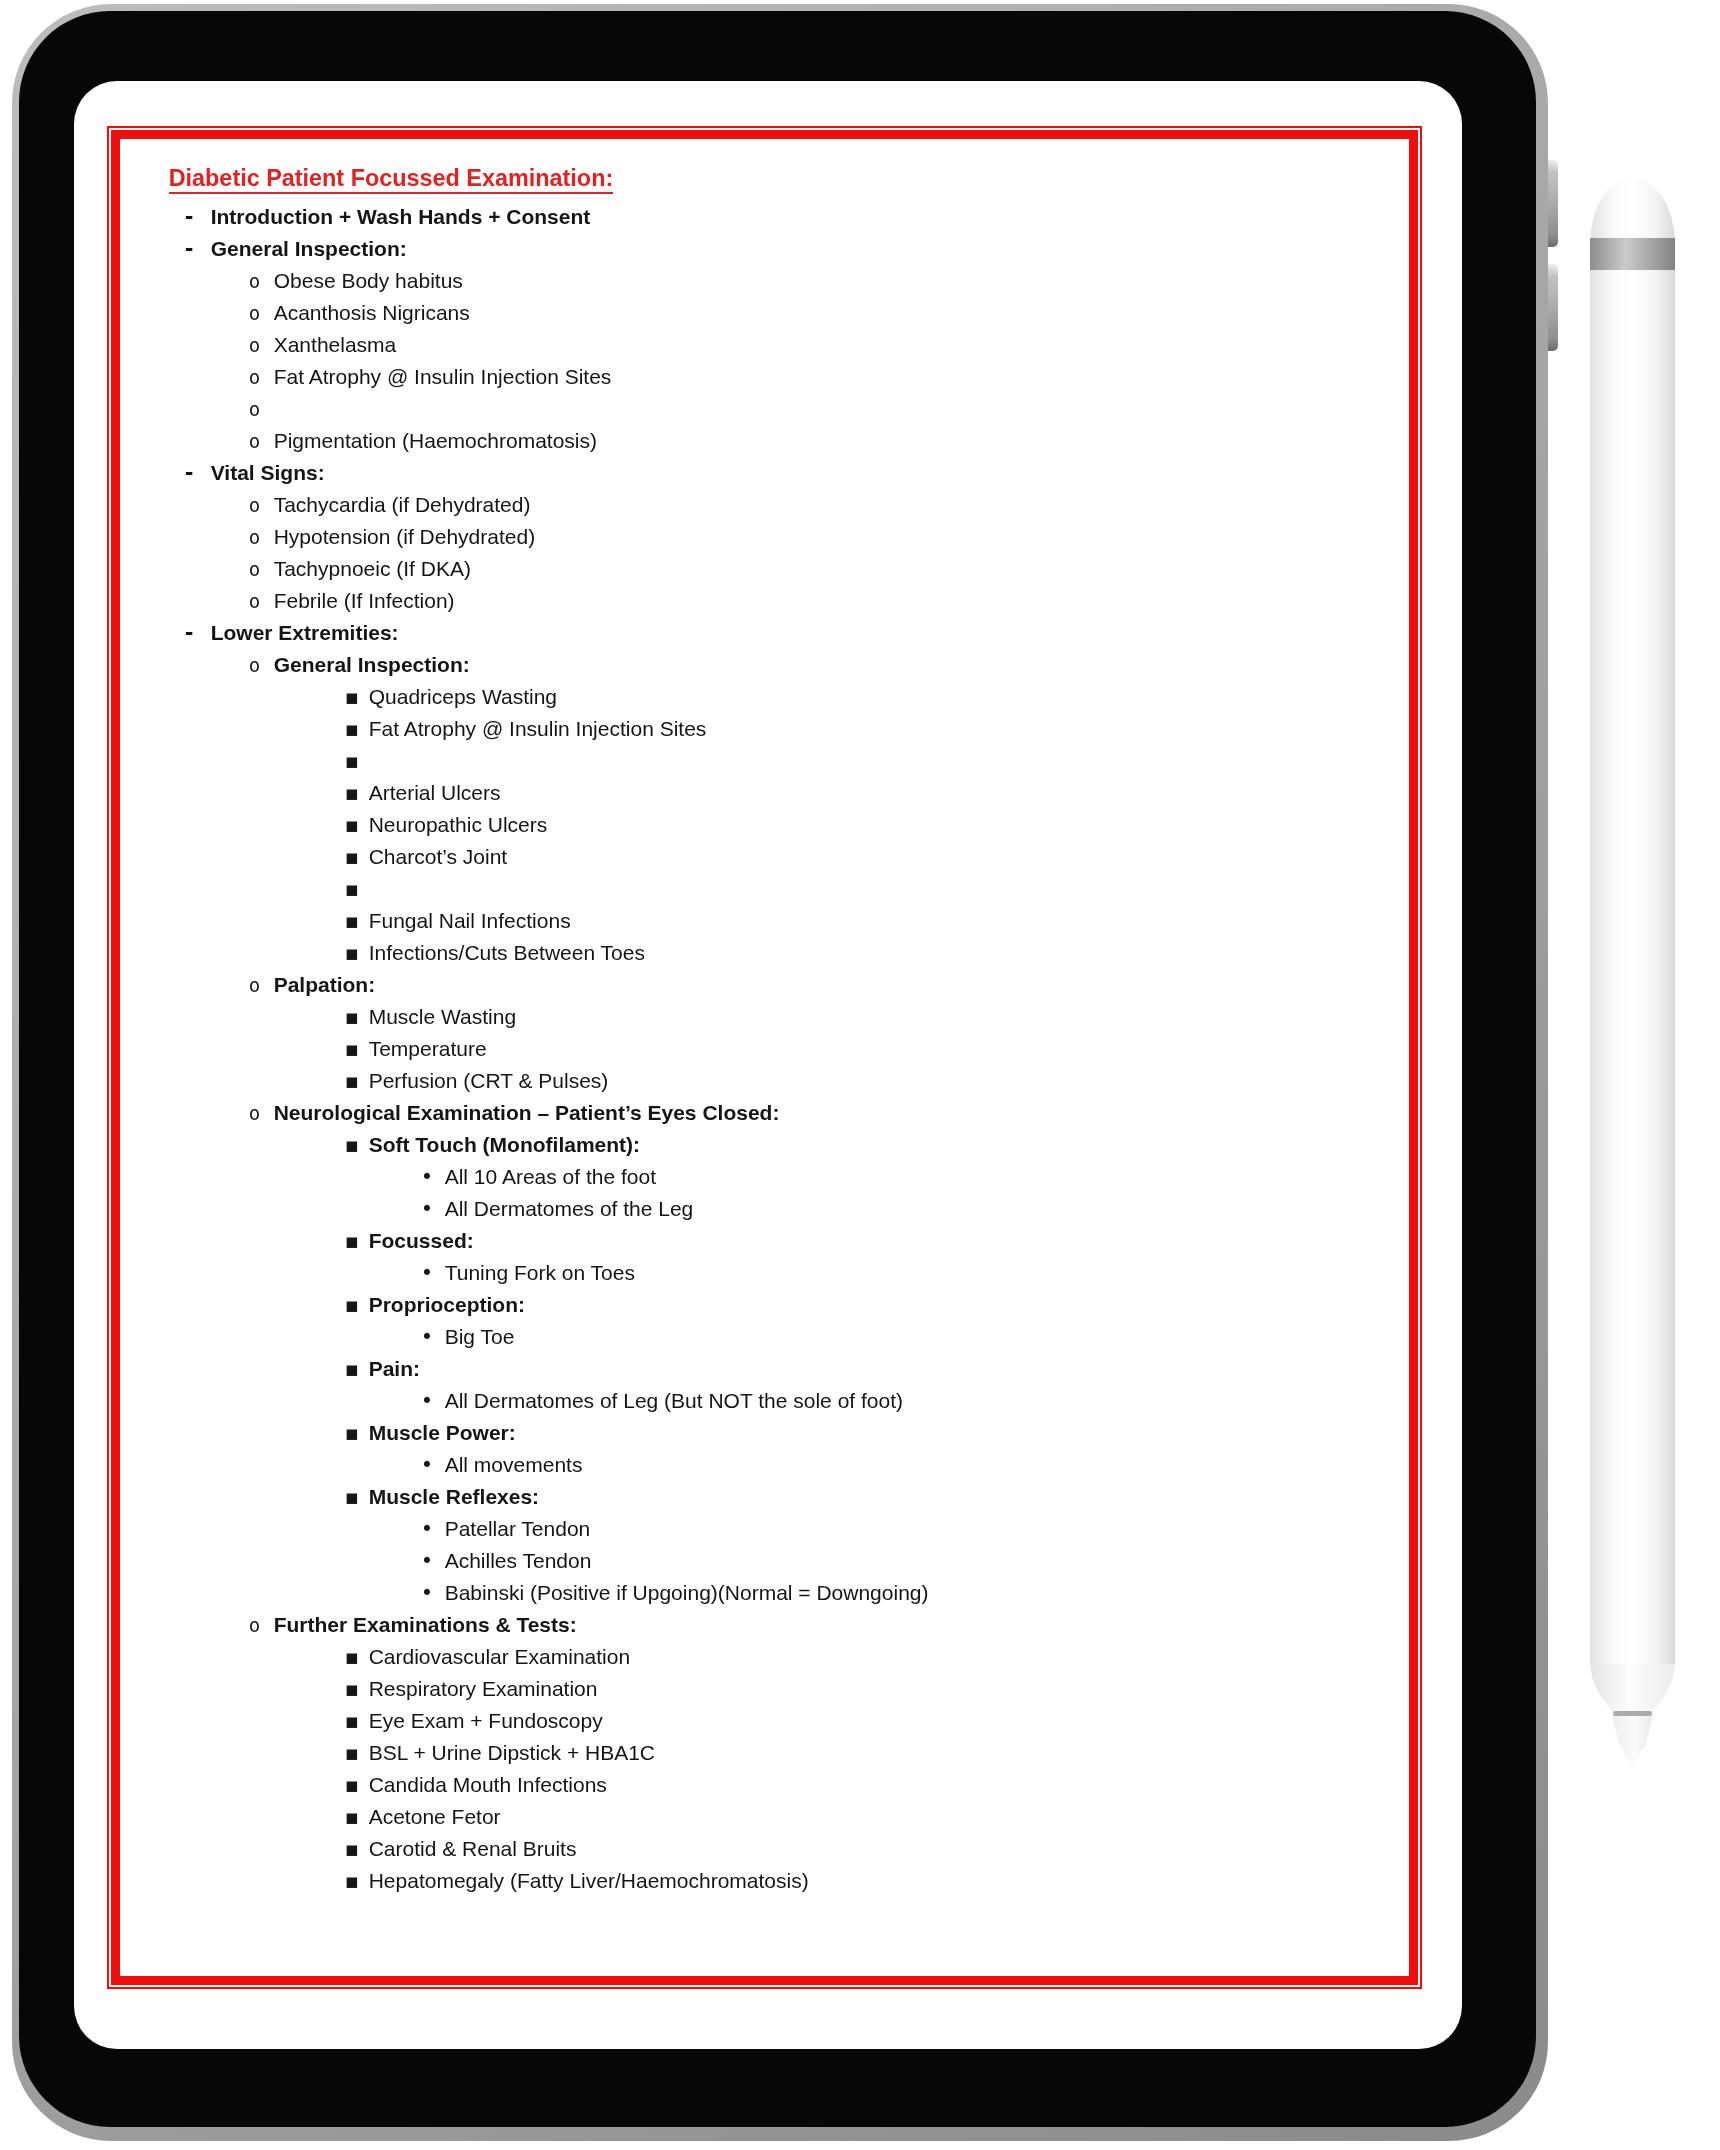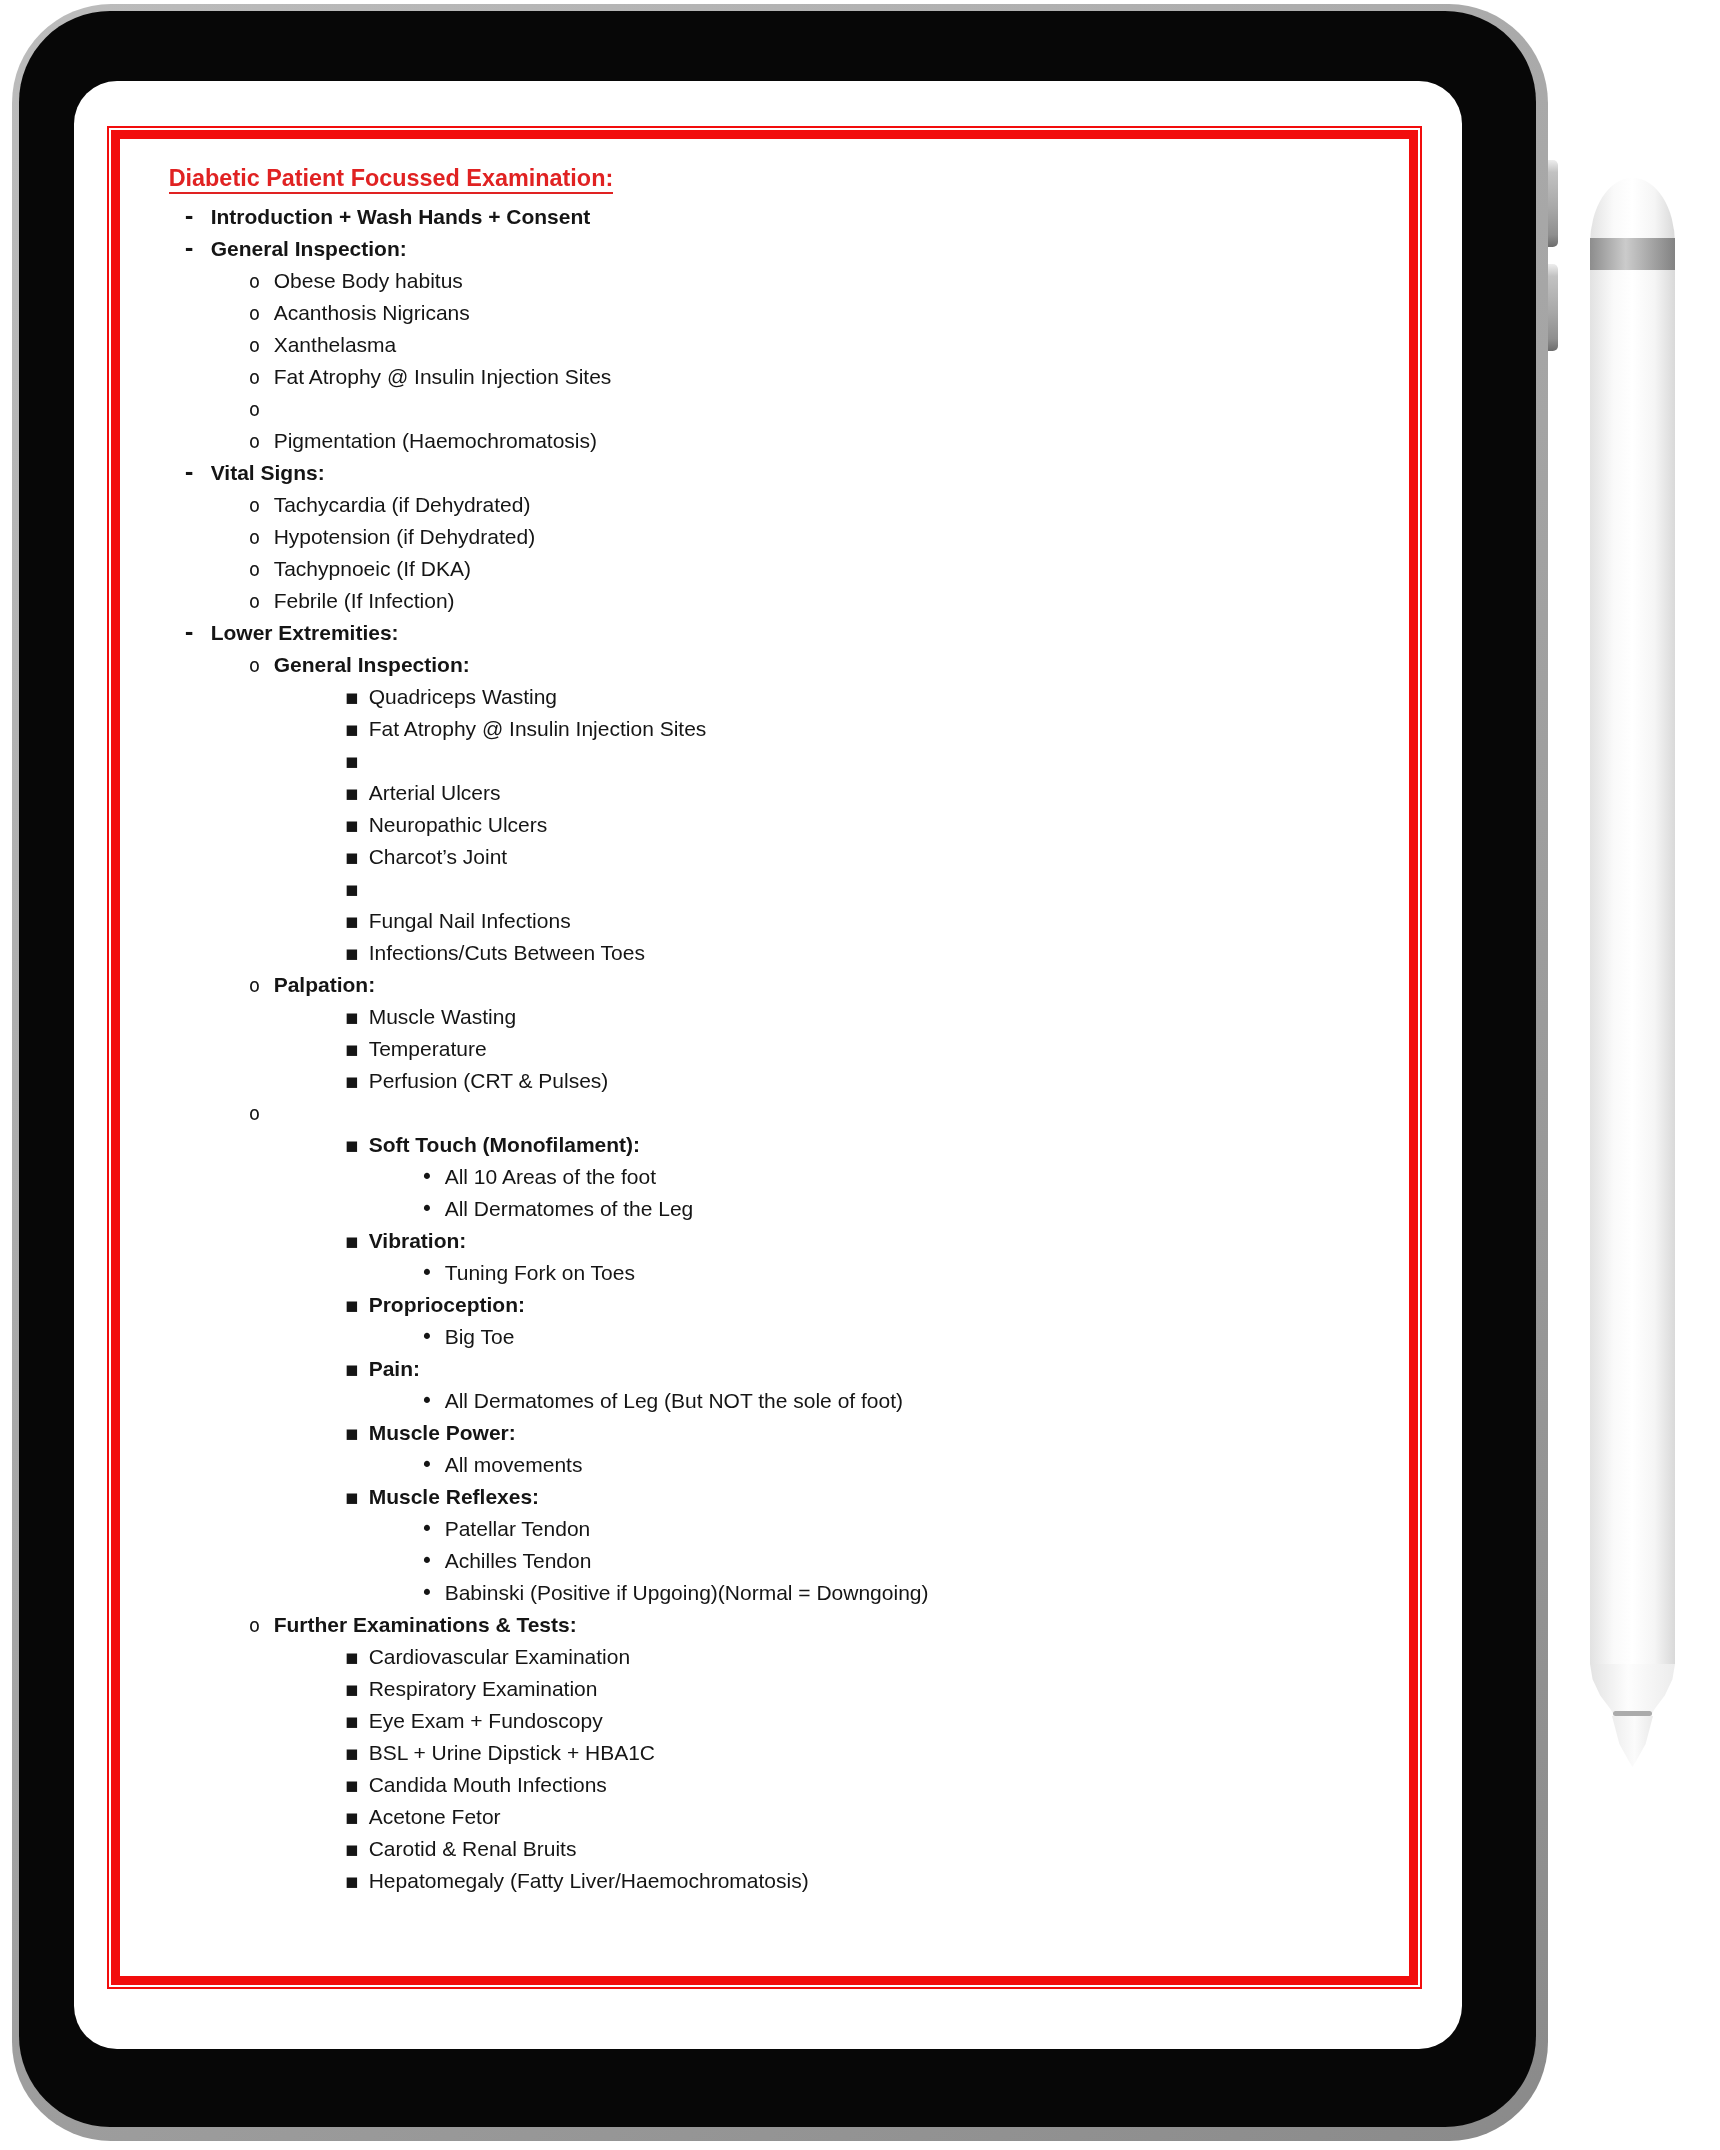--- a/index.html
+++ b/index.html
@@ -261,36 +261,37 @@
             <div class="li lvl3">
               <span class="marker">▪</span>
               <span class="txt">Temperature</span>
             </div>
             <div class="li lvl3">
               <span class="marker">▪</span>
               <span class="txt">Perfusion (CRT &amp; Pulses)</span>
             </div>
             <div class="li lvl2 bold">
               <span class="marker circ">o</span>
+              <span class="txt">Neurological Examination – Patient’s Eyes Closed:</span>
             </div>
             <div class="li lvl3 bold">
               <span class="marker">▪</span>
               <span class="txt">Soft Touch (Monofilament):</span>
             </div>
             <div class="li lvl4">
               <span class="marker">•</span>
               <span class="txt">All 10 Areas of the foot</span>
             </div>
             <div class="li lvl4">
               <span class="marker">•</span>
               <span class="txt">All Dermatomes of the Leg</span>
             </div>
             <div class="li lvl3 bold">
               <span class="marker">▪</span>
-              <span class="txt">Vibration:</span>
+              <span class="txt">Focussed:</span>
             </div>
             <div class="li lvl4">
               <span class="marker">•</span>
               <span class="txt">Tuning Fork on Toes</span>
             </div>
             <div class="li lvl3 bold">
               <span class="marker">▪</span>
               <span class="txt">Proprioception:</span>
             </div>
             <div class="li lvl4">

